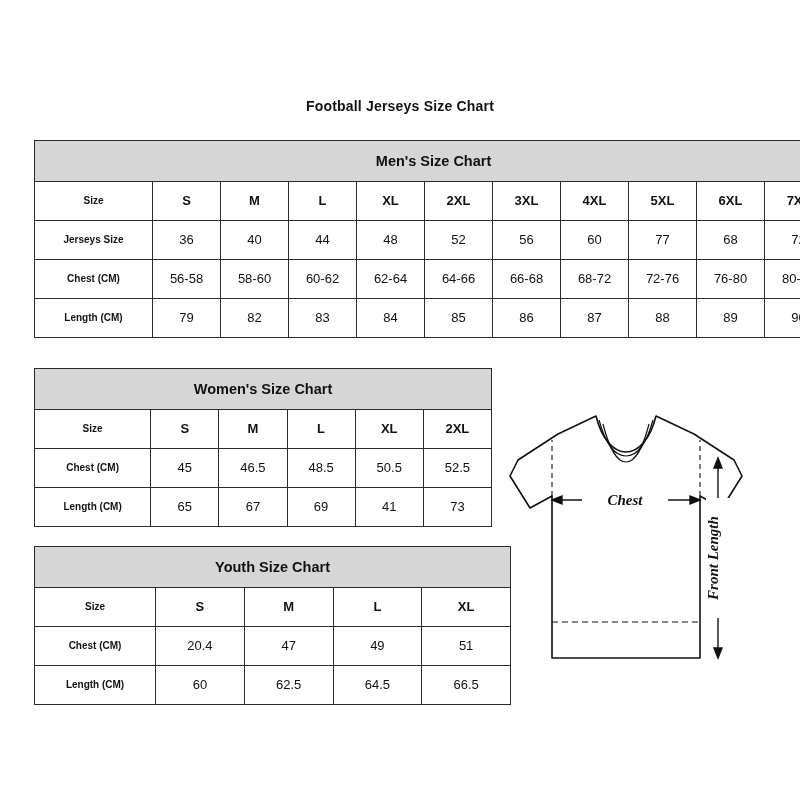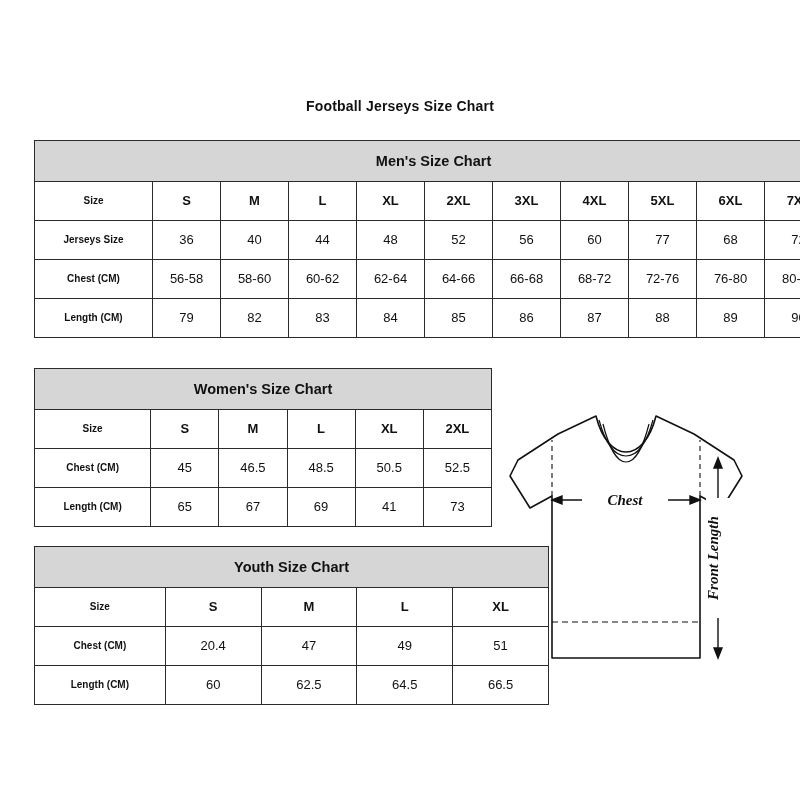--- a/index.html
+++ b/index.html
@@ -83,21 +83,21 @@
   #womens-wrap table { width: 458px; }
   #womens-wrap col.c0 { width: 116px; }
   #womens-wrap col.cx { width: 68px; }
 
   
   #youth-wrap {
     position: absolute;
     left: 34px;
     top: 546px;
   }
-  #youth-wrap table { width: 515px; }
+  #youth-wrap table { width: 477px; }
   #youth-wrap col.c0 { width: 116px; }
   #youth-wrap col.cx { width: 85px; }
 
   
   #shirt-diagram {
     position: absolute;
     left: 500px;
     top: 400px;
     width: 280px;
     height: 290px;

